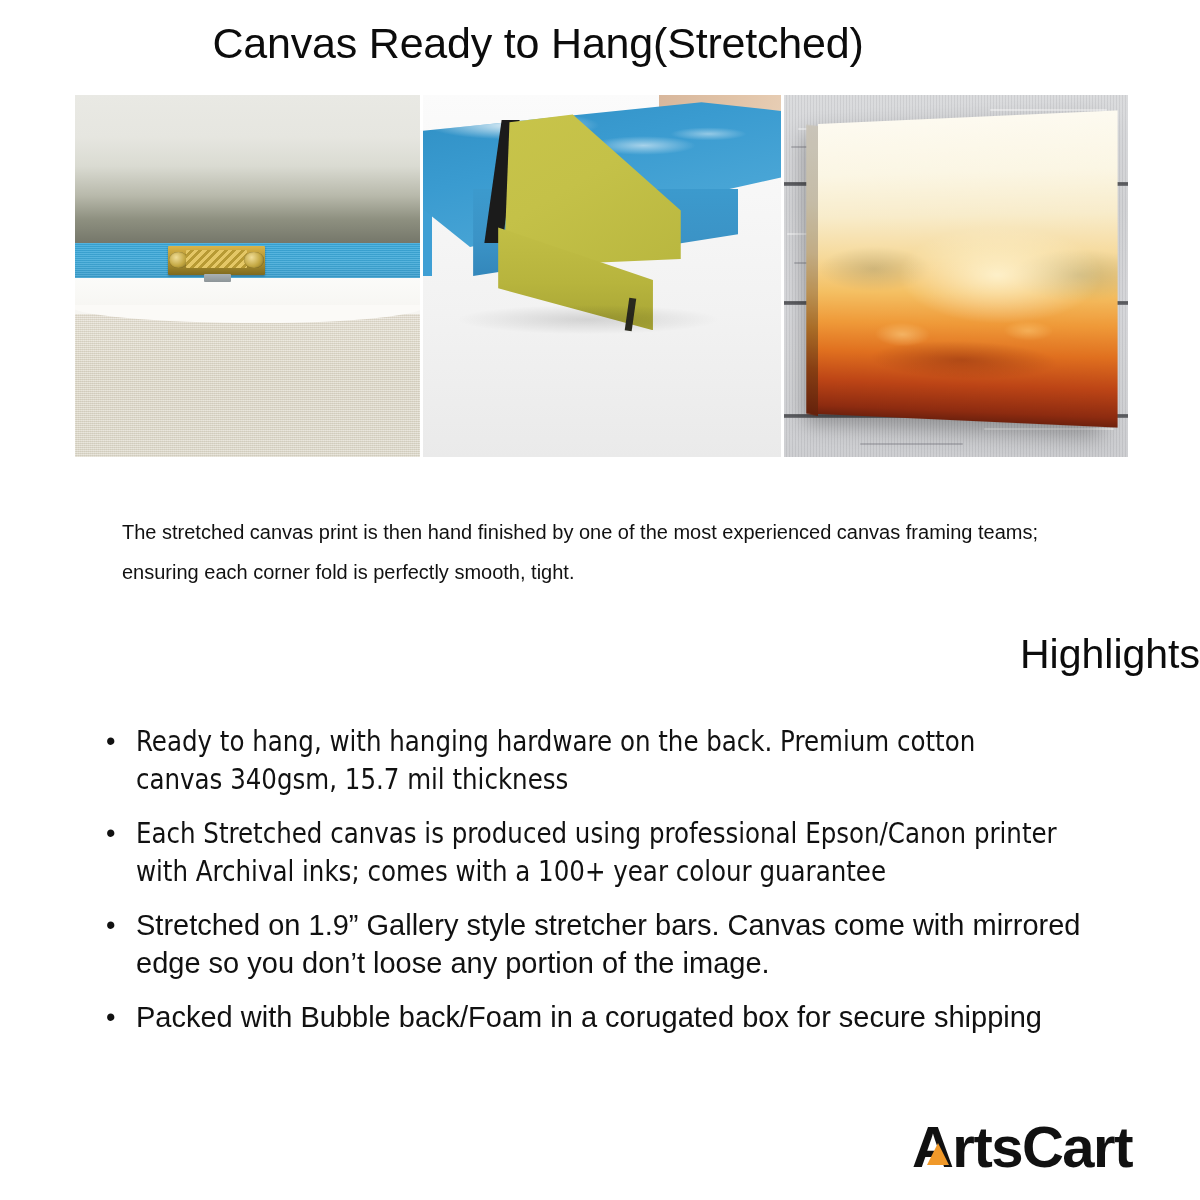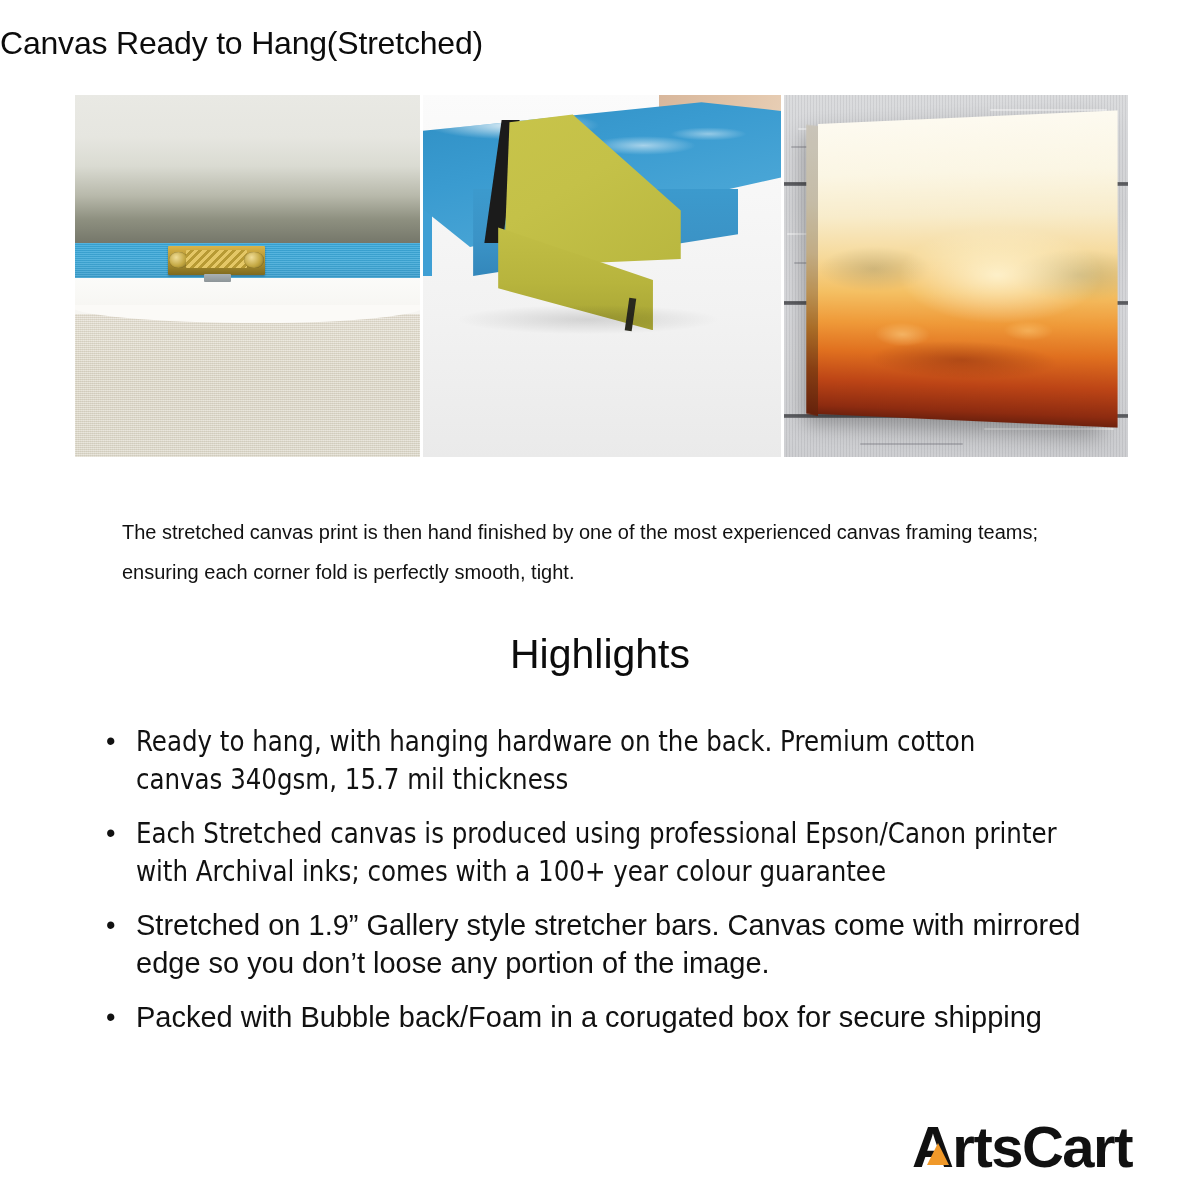--- a/index.html
+++ b/index.html
@@ -16,21 +16,22 @@
     color: #000000;
     position: relative;
   }
 
   
   .page-title {
     position: absolute;
     top: 18px;
     left: 0;
     width: 1076px;
-    font-size: 32px;
+    text-align: center;
+    font-size: 43px;
     line-height: 50px;
     font-weight: 400;
     letter-spacing: -0.2px;
     color: #0c0c0c;
   }
 
   
   .image-strip {
     position: absolute;
     top: 95px;
@@ -268,21 +269,21 @@
     font-weight: 400;
     color: #111111;
   }
 
   
   .highlights-title {
     position: absolute;
     top: 630px;
     left: 0;
     width: 1200px;
-    text-align: center;
+    text-align: right;
     font-size: 41px;
     line-height: 48px;
     font-weight: 400;
     color: #0c0c0c;
   }
 
   
   .bullets {
     position: absolute;
     top: 722px;

